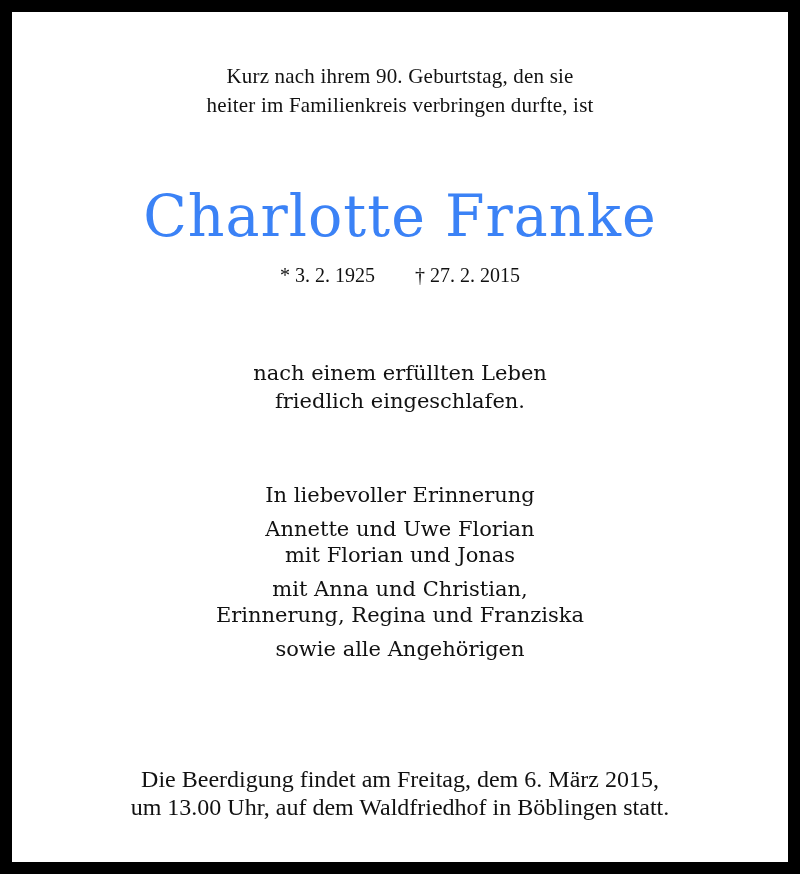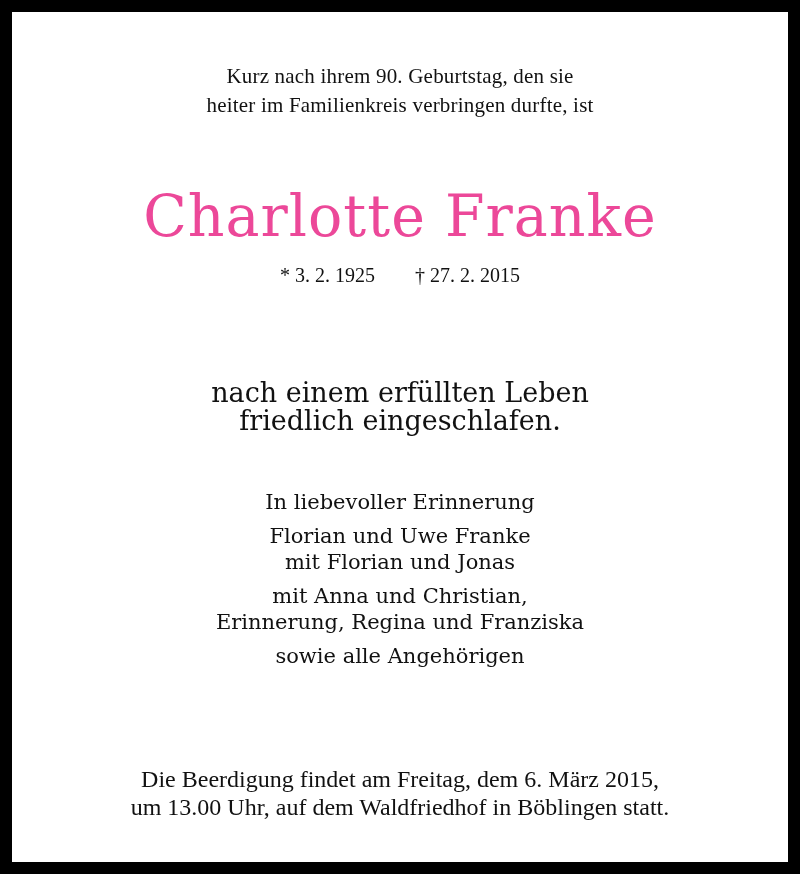--- a/index.html
+++ b/index.html
@@ -14,25 +14,25 @@
       left: 12px; top: 12px;
       width: 776px; height: 850px;
       background: #fff;
       color: #111;
       font-family: "DejaVu Serif", "Liberation Serif", serif;
       text-align: center;
     }
     .block { position: absolute; left: 0; right: 0; text-align: center; }
     .line { display: block; white-space: nowrap; }
     .intro { top: 50px; font-size: 21px; line-height: 29px; font-family: "Liberation Serif", serif; letter-spacing: 0.2px; }
-    .name { top: 172px; font-size: 57px; line-height: 64px; font-family: "DejaVu Serif", serif; font-weight: normal; letter-spacing: 1px; color: #ec4899; }
+    .name { top: 172px; font-size: 57px; line-height: 64px; font-family: "DejaVu Serif", serif; font-weight: normal; letter-spacing: 1px; color: #3b82f6; }
     .dates { top: 250px; font-size: 20px; line-height: 26px; font-family: "Liberation Serif", serif; }
     .dates .sep { display: inline-block; width: 40px; }
-    .text2 { top: 347px; font-size: 27px; line-height: 28px; font-family: "DejaVu Serif", serif; margin-top: 20px; }
-    .mourners { top: 470px; font-size: 21px; font-family: "DejaVu Serif", serif; margin-top: 7px; }
+    .text2 { top: 347px; font-size: 21px; line-height: 28px; font-family: "DejaVu Serif", serif; }
+    .mourners { top: 470px; font-size: 21px; font-family: "DejaVu Serif", serif; }
     .mourners .group { display: block; margin-bottom: 8px; line-height: 26px; }
     .funeral { top: 753px; font-size: 24px; line-height: 28px; font-family: "Liberation Serif", serif; }
   </style>
 </head>
 <body>
 
 <div class="card">
   <div class="block intro">
     <span class="line">Kurz nach ihrem 90. Geburtstag, den sie</span>
     <span class="line">heiter im Familienkreis verbringen durfte, ist</span>
@@ -47,21 +47,21 @@
   <div class="block text2">
     <span class="line">nach einem erfüllten Leben</span>
     <span class="line">friedlich eingeschlafen.</span>
   </div>
 
   <div class="block mourners">
     <span class="group">
       <span class="line">In liebevoller Erinnerung</span>
     </span>
     <span class="group">
-      <span class="line">Florian und Uwe Franke</span>
+      <span class="line">Annette und Uwe Florian</span>
       <span class="line">mit Florian und Jonas</span>
     </span>
     <span class="group">
       <span class="line">mit Anna und Christian,</span>
       <span class="line">Erinnerung, Regina und Franziska</span>
     </span>
     <span class="group">
       <span class="line">sowie alle Angehörigen</span>
     </span>
   </div>

